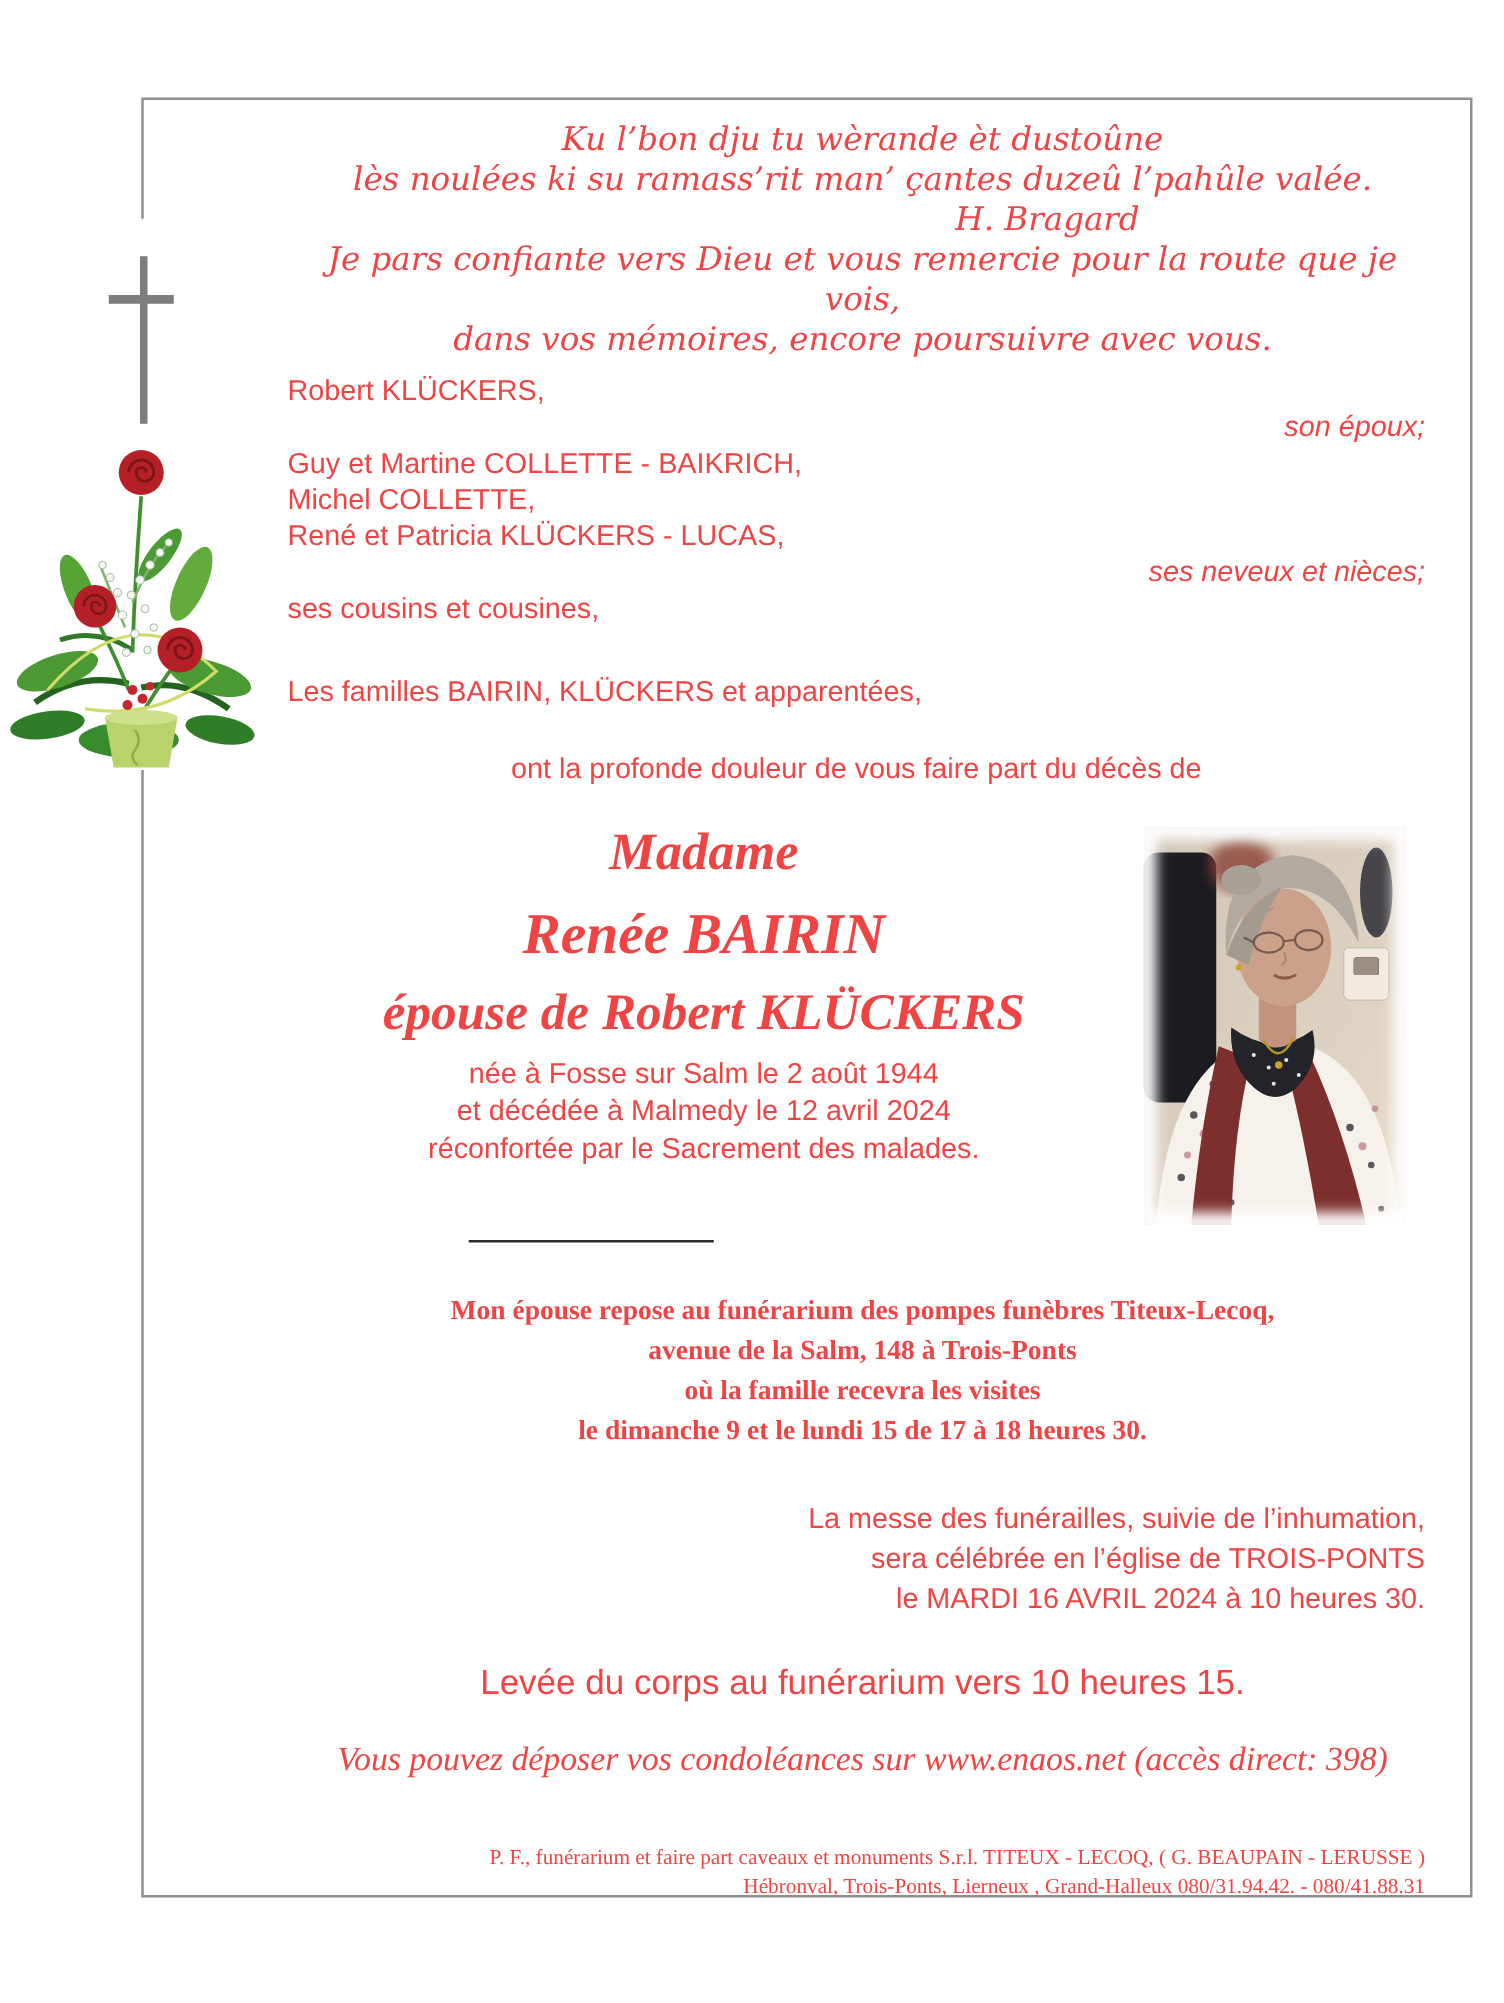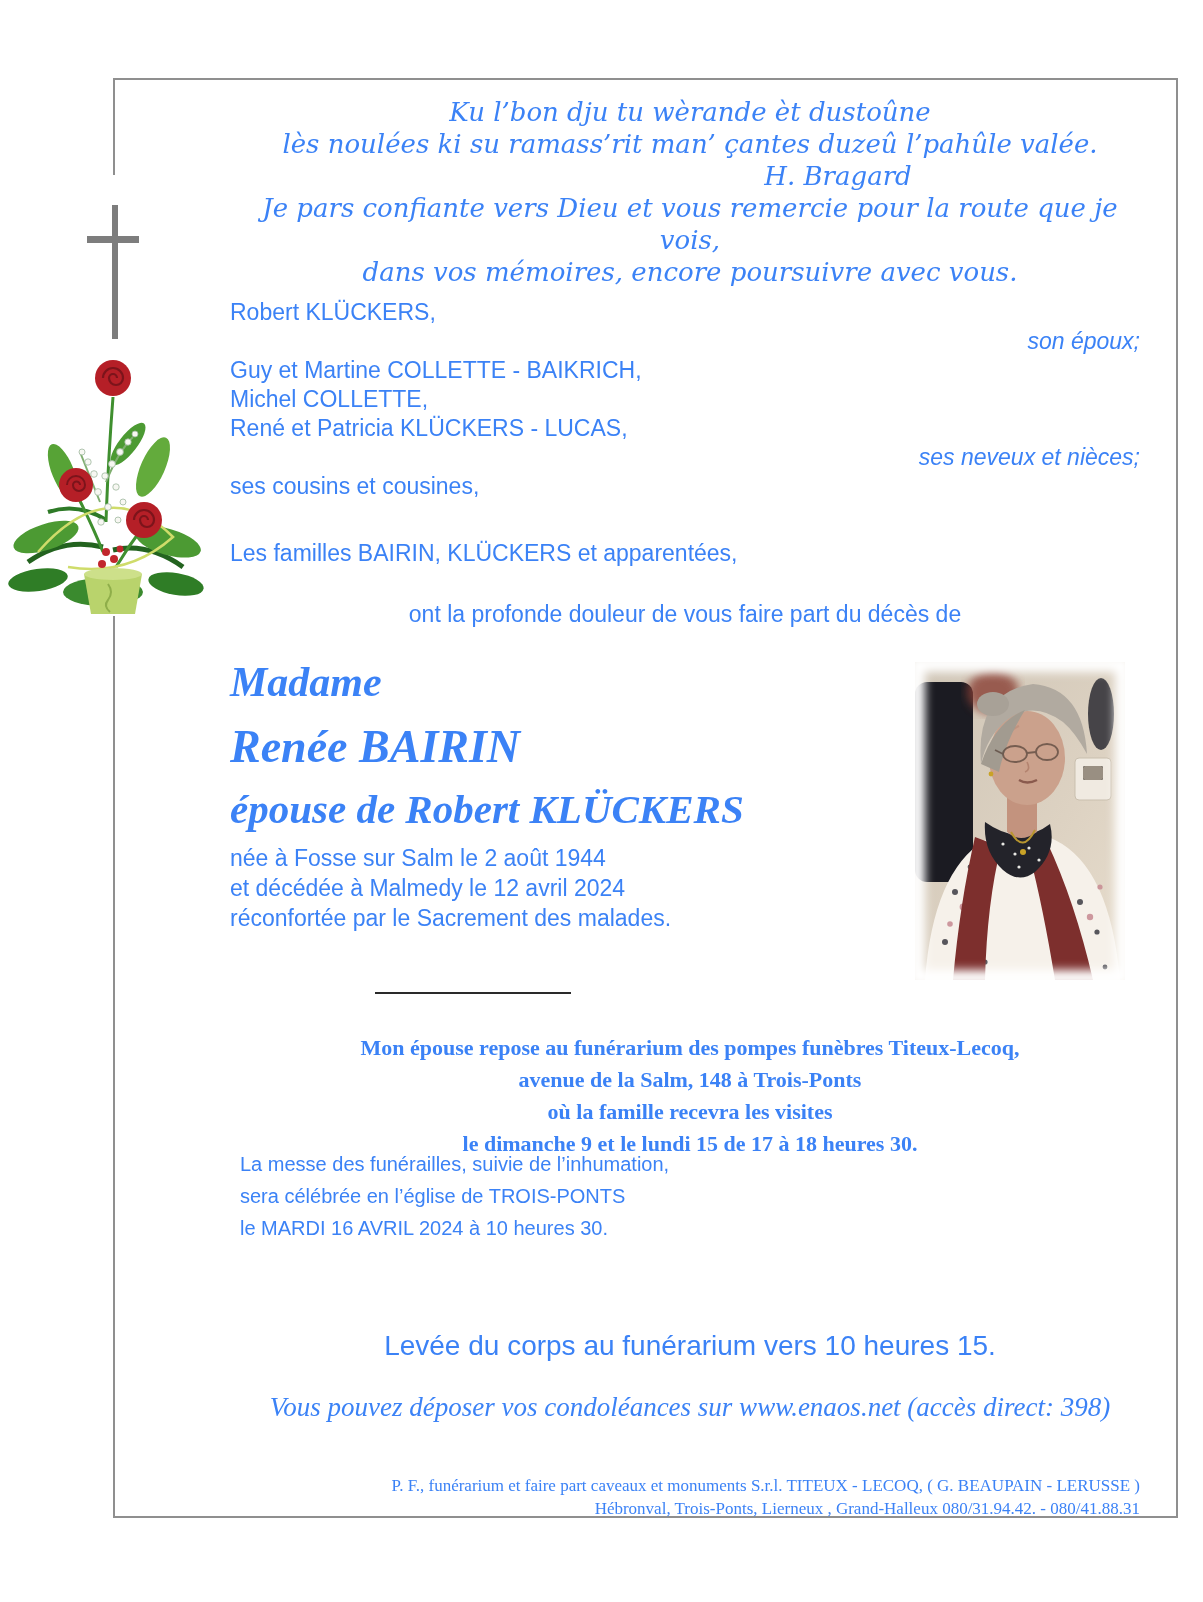--- a/index.html
+++ b/index.html
@@ -1,48 +1,48 @@
 <!DOCTYPE html>
 <html><head>
 <meta charset="utf-8">
 <style>
   html,body{margin:0;padding:0;background:#ffffff;}
   .page{position:relative;width:1203px;height:1602px;background:#ffffff;overflow:hidden;
-        font-family:"Liberation Sans",sans-serif;color:#3b82f6;}
+        font-family:"Liberation Sans",sans-serif;color:#ef4444;}
   .frame{position:absolute;left:113px;top:78px;width:1065px;height:1440px;
          border:2px solid #8f8f8f;box-sizing:border-box;}
 
   
   .epitaph{position:absolute;left:260px;top:96px;width:860px;text-align:center;
            font-family:"DejaVu Serif",serif;font-style:italic;font-size:26px;line-height:32px;}
   .epitaph .sig{position:relative;left:148px;}
 
   
   .mourners{position:absolute;left:230px;top:298px;width:910px;font-size:23px;line-height:29px;}
   .mourners .right{text-align:right;font-style:italic;}
   .mourners .families{margin-top:38px;}
   .mourners .announcement{margin-top:32px;text-align:center;}
 
   
-  .deceased{position:absolute;left:230px;top:658px;width:666px;}
+  .deceased{position:absolute;left:230px;top:658px;width:666px;text-align:center;}
   .deceased .title{font-family:"Liberation Serif",serif;font-style:italic;font-weight:bold;
                    font-size:42px;line-height:48px;}
   .deceased .name{font-family:"Liberation Serif",serif;font-style:italic;font-weight:bold;
                   font-size:46px;line-height:62px;margin-top:10px;}
   .deceased .spouse{font-family:"Liberation Serif",serif;font-style:italic;font-weight:bold;
                     font-size:41px;line-height:50px;margin-top:6px;}
   .deceased .detail{font-size:23px;line-height:30px;}
   .deceased .detail.first{margin-top:9px;}
 
   .separator{position:absolute;left:375px;top:992px;width:196px;height:0;border-top:2px solid #2a2a2a;}
 
   .wake{position:absolute;left:240px;top:1032px;width:900px;text-align:center;
         font-family:"Liberation Serif",serif;font-weight:bold;font-size:22px;line-height:32px;}
-  .mass{position:absolute;left:240px;top:1148px;width:900px;text-align:left;
-        font-size:20px;line-height:32px;}
+  .mass{position:absolute;left:240px;top:1198px;width:900px;text-align:right;
+        font-size:23px;line-height:32px;}
   .levee{position:absolute;left:240px;top:1330px;width:900px;text-align:center;font-size:28px;}
   .condolences{position:absolute;left:160px;top:1392px;width:1060px;text-align:center;
                font-family:"Liberation Serif",serif;font-style:italic;font-size:27px;}
   .footer{position:absolute;left:240px;top:1474px;width:900px;text-align:right;
           font-family:"Liberation Serif",serif;font-size:17px;line-height:23px;}
 
   
   .cross-backing{position:absolute;left:98px;top:175px;width:36px;height:440px;background:#ffffff;}
   .cross-v{position:absolute;left:112px;top:205px;width:6px;height:134px;background:#7d7d7d;}
   .cross-h{position:absolute;left:87px;top:236px;width:52px;height:7px;background:#7d7d7d;}

